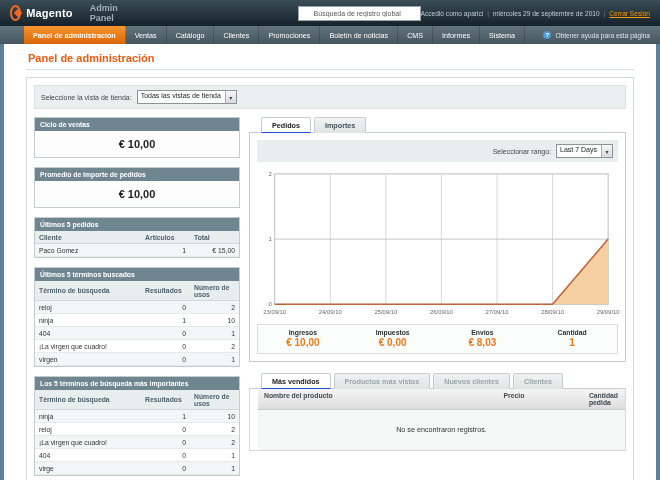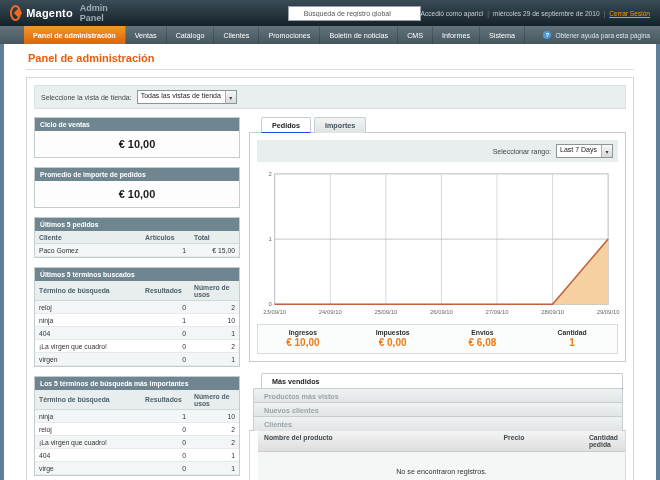--- a/index.html
+++ b/index.html
@@ -5,21 +5,21 @@
   html,body{width:660px;height:480px;margin:0;overflow:hidden;background:#fff;
     font-family:"Liberation Sans",sans-serif;-webkit-font-smoothing:antialiased;}
   body{display:flex;flex-direction:column;}
 
   
   .header{height:26px;background:linear-gradient(180deg,#3a4c57,#16222a);display:flex;align-items:center;padding:0 10px;flex:0 0 auto;justify-content:center;}
   .logo{display:flex;align-items:center;gap:5px;}
   .logo-icon{width:12px;height:12px;border:2px solid #f26822;border-radius:50%;position:relative;}
   .logo-icon::after{content:'';position:absolute;left:3px;top:3px;width:6px;height:6px;background:#f26822;transform:rotate(45deg);}
   .logo-name{color:#fff;font-size:11px;font-weight:bold;letter-spacing:.2px;}
-  .logo-suffix{color:#9fadb5;font-size:9px;font-weight:bold;margin-left:2px;}
+  .logo-suffix{color:#9fadb5;font-size:9px;font-weight:bold;margin-left:12px;}
   .global-search{margin-left:175px;width:140px;height:13px;border:1px solid #9aa4aa;font-size:7px;color:#555;padding:0 15px;background:#fff;}
   .header-right{margin-left:auto;display:flex;align-items:center;gap:4px;font-size:6.6px;color:#c2ccd2;white-space:nowrap;}
   .header-right .sep{color:#6c7b84;}
   .logout-link{color:#f90;text-decoration:underline;cursor:pointer;}
 
   
   .nav{height:18px;background:linear-gradient(180deg,#64747d,#46565e);display:flex;align-items:stretch;padding-left:24px;flex:0 0 auto;}
   .nav-item{display:flex;align-items:center;padding:0 9px;font-size:7.2px;color:#fff;border-right:1px solid rgba(0,0,0,.18);cursor:pointer;}
   .nav-item.active{background:linear-gradient(180deg,#f5962f,#dc6505);font-weight:bold;}
   .nav-help{margin-left:auto;display:flex;align-items:center;gap:4px;padding-right:10px;font-size:6.6px;color:#dde4e8;}
@@ -65,21 +65,21 @@
   .range-bar{background:#e7eeed;padding:4px 5px;display:flex;justify-content:flex-end;align-items:center;gap:5px;font-size:7px;color:#444;margin-bottom:6px;}
   .chart-wrap{padding:0 2px;}
   .chart-wrap svg{display:block;width:100%;overflow:visible;}
 
   .totals{display:flex;border:1px solid #d7dcdd;background:#fbfcfc;margin-top:7px;padding:4px 0 5px;}
   .total{flex:1;text-align:center;}
   .total-lbl{font-size:6.8px;font-weight:bold;color:#2f2f2f;}
   .total-val{font-size:10px;font-weight:bold;color:#ed7a17;margin-top:1px;}
 
   
-  .bottom-tabs{margin-top:11px;flex-direction:column;}
+  .bottom-tabs{margin-top:11px;}
   .grid{border:1px solid #d5dadb;border-top:none;padding-left:8px;}
   .grid-header-row{display:flex;background:linear-gradient(#f4f4f4,#dedede);border-bottom:1px solid #c9cccd;}
   .grid-th{font-size:6.8px;font-weight:bold;color:#3f4a4f;padding:3px 6px;}
   .grid-th.col0{flex:0 0 62%;}
   .grid-th.col1{flex:0 0 20%;}
   .grid-th.col2{flex:1 1 auto;}
   .grid-empty{background:#f5f6f6;text-align:center;font-size:7.2px;color:#333;padding:15px 0 16px;}
 </style>
 </head>
 <body>
@@ -287,21 +287,21 @@
               <div class="total">
                 <div class="total-lbl">Ingresos</div>
                 <div class="total-val">€ 10,00</div>
               </div>
               <div class="total">
                 <div class="total-lbl">Impuestos</div>
                 <div class="total-val">€ 0,00</div>
               </div>
               <div class="total">
                 <div class="total-lbl">Envíos</div>
-                <div class="total-val">€ 6,08</div>
+                <div class="total-val">€ 8,03</div>
               </div>
               <div class="total">
                 <div class="total-lbl">Cantidad</div>
                 <div class="total-val">1</div>
               </div>
             </div>
         </div>
 
         <div class="tabs bottom-tabs">
             <div class="tab active">Más vendidos</div>

